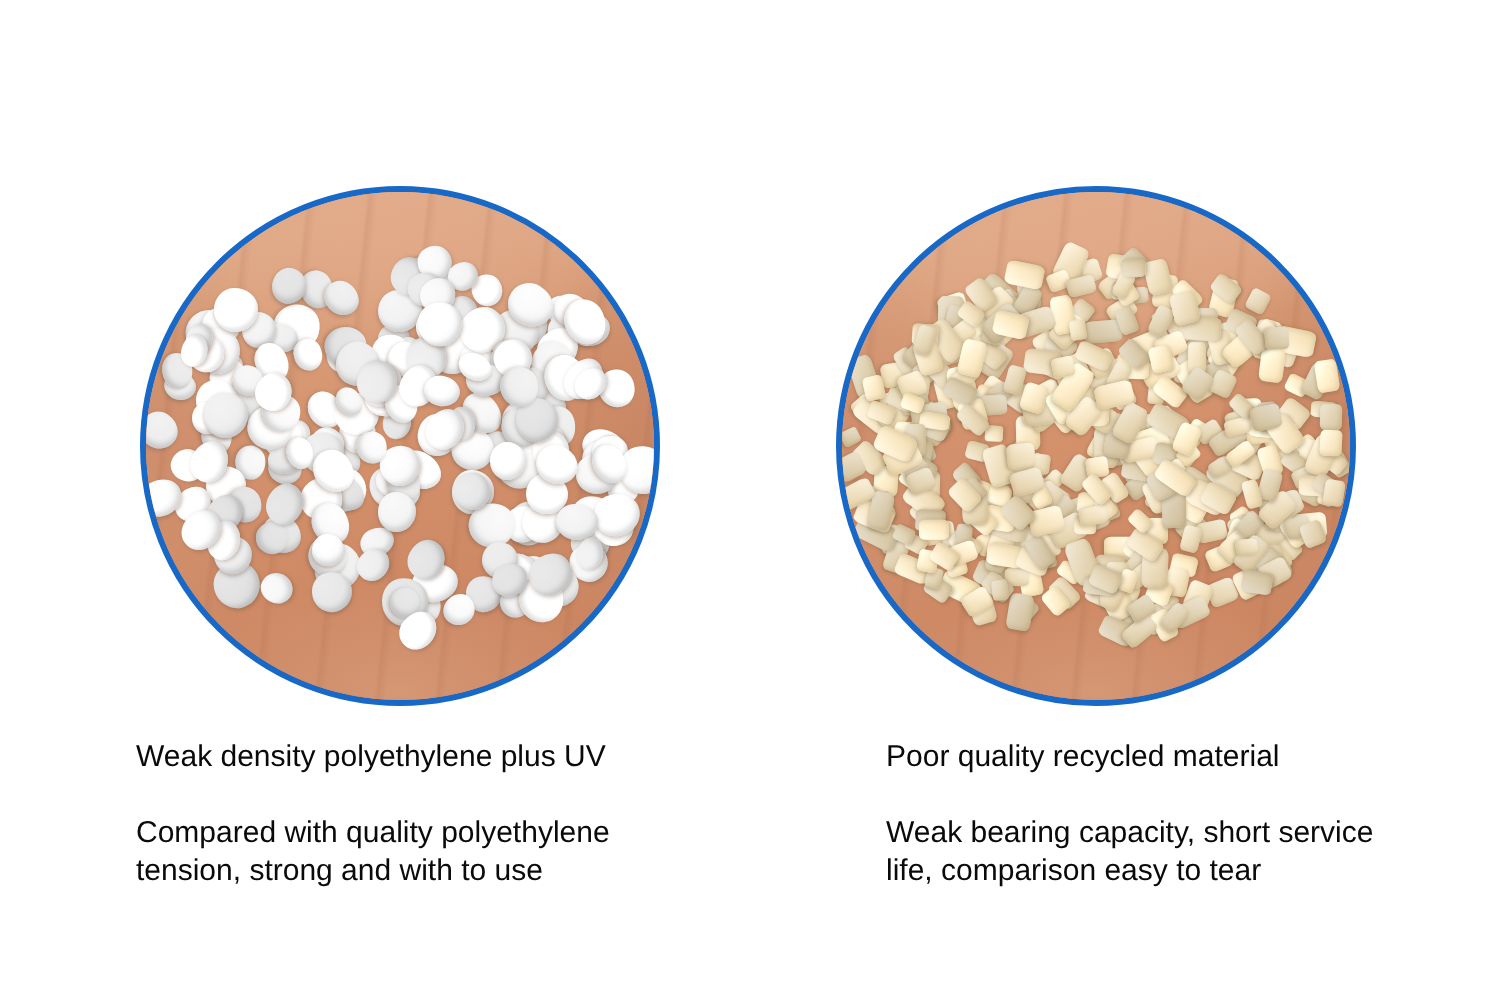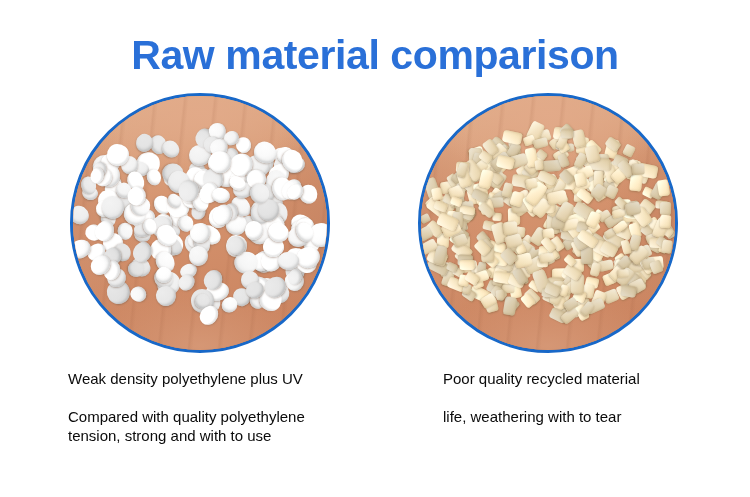--- a/index.html
+++ b/index.html
@@ -131,21 +131,20 @@
   }
   .caption-body .line { display: block; white-space: nowrap; }
   .col.right .caption-sub,
   .col.right .caption-body { padding-left: 60px; }
 </style>
 </head>
 <body>
 
 <div id="page">
 
-  <div class="title">Raw material comparison</div>
 
   <div class="photo-circle left">
     <div class="palm"></div>
     <div class="pellets" id="pellets-left">
         <div class="pellet white" style="width: 18.9px; height: 19.4px; left: 180.3px; top: 82.1px; transform: rotate(1.7deg); filter: brightness(0.963);"></div>
         <div class="pellet white" style="width: 23px; height: 23.6px; left: 210.1px; top: 122.5px; transform: rotate(-7.2deg); filter: brightness(1.07);"></div>
         <div class="pellet white" style="width: 20px; height: 17.1px; left: 210px; top: 30.8px; transform: rotate(-4.8deg); filter: brightness(0.955);"></div>
         <div class="pellet white" style="width: 20.2px; height: 20.5px; left: 131.1px; top: 1.8px; transform: rotate(51.7deg); filter: brightness(1.018);"></div>
         <div class="pellet white" style="width: 17.6px; height: 14.8px; left: 87.8px; top: 97.1px; transform: rotate(45.4deg); filter: brightness(0.918);"></div>
         <div class="pellet white" style="width: 20px; height: 21.2px; left: 109.9px; top: 108px; transform: rotate(-27.4deg); filter: brightness(0.938);"></div>
@@ -776,17 +775,18 @@
     <div class="caption-sub">Weak density polyethylene plus UV</div>
     <div class="caption-body">
       <span class="line">Compared with quality polyethylene</span>
       <span class="line">tension, strong and with to use</span>
     </div>
   </div>
 
   <div class="col right">
     <div class="caption-sub">Poor quality recycled material</div>
     <div class="caption-body">
-      <span class="line">life, weathering with to tear</span>
+      <span class="line">Weak bearing capacity, short service</span>
+      <span class="line">life, comparison easy to tear</span>
     </div>
   </div>
 
 </div>
 
 </body></html>

